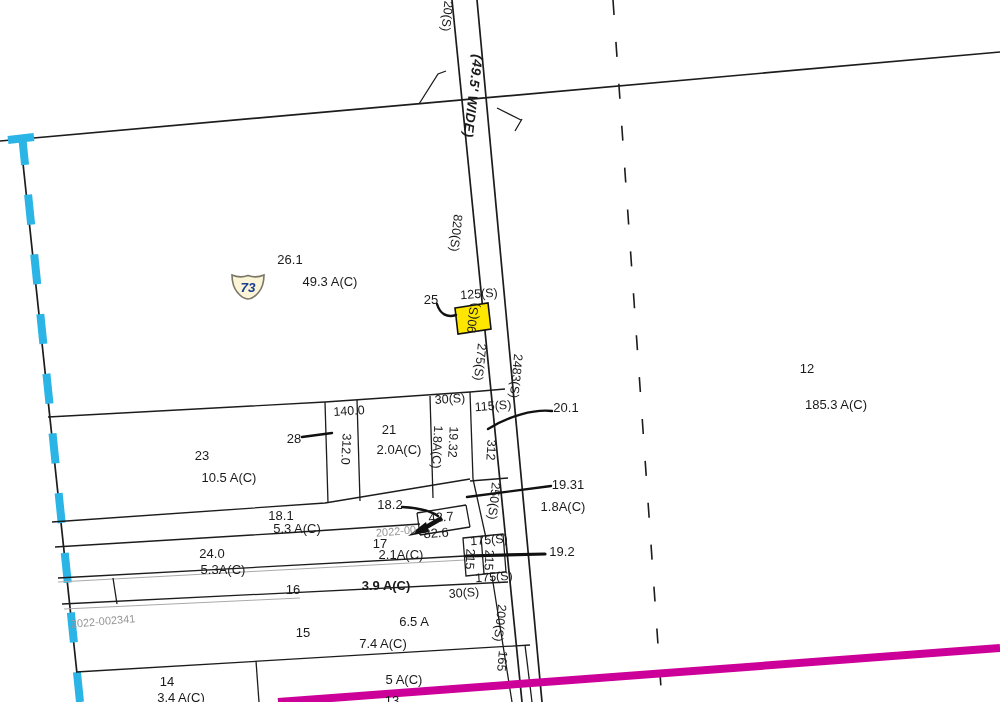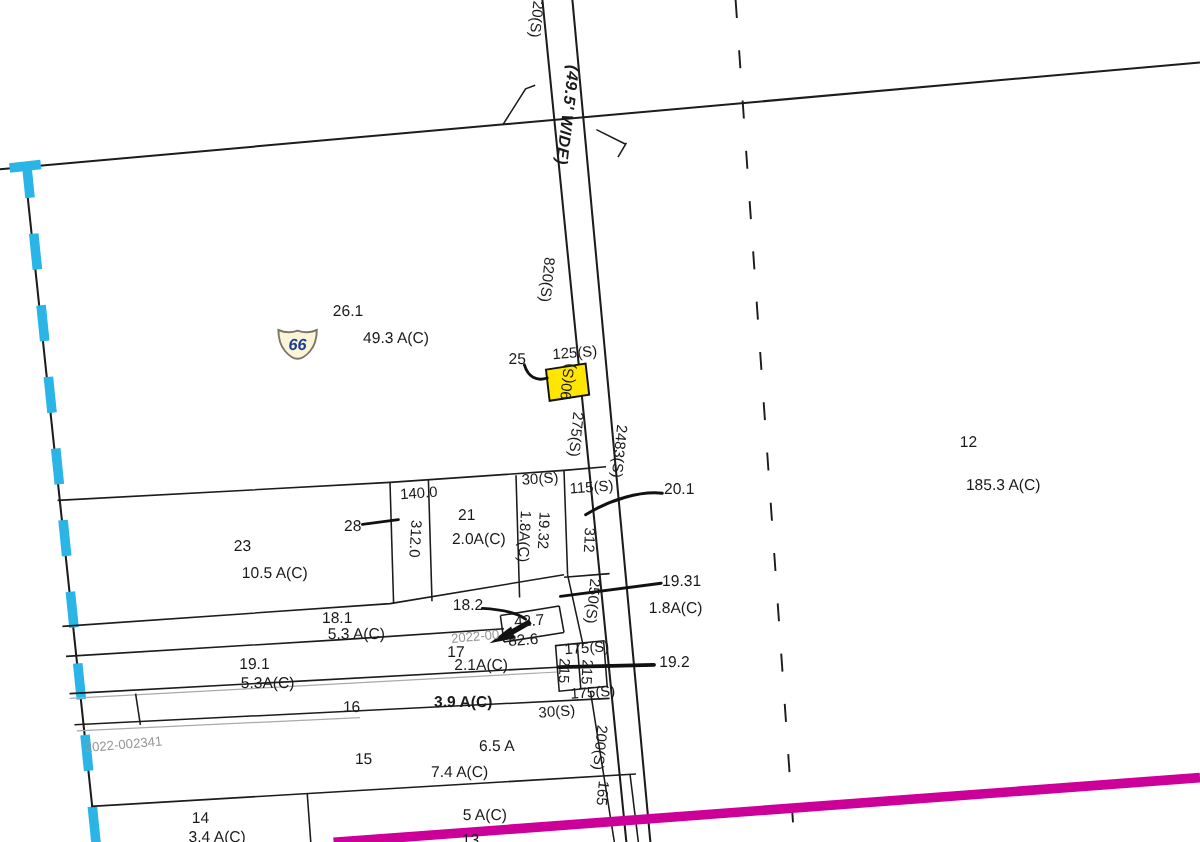--- a/index.html
+++ b/index.html
@@ -88,21 +88,21 @@
       <polygon points="408,536 426,522 429,532" fill="#111"></polygon>
     </g>
 
     <path class="magenta-line" d="M278,702 L1000,648"></path>
   </svg>
 
   <div id="shield">
     <svg width="38" height="29" viewBox="0 0 38 29">
       <path d="M3,3 Q11,6.5 19,3.5 Q27,6.5 35,3 Q35,14 29.5,20.5 Q24,27 19,27 Q14,27 8.5,20.5 Q3,14 3,3 Z" fill="var(--shield-fill)" stroke="var(--shield-stroke)" stroke-width="1.6"></path>
     </svg>
-    <span class="shield-num">66</span>
+    <span class="shield-num">73</span>
   </div>
 
   <div id="labels">
       <span class="dim" style="left: 447px; top: 16px; --r: 96deg;">20(S)</span>
       <span class="roadname" style="left: 473px; top: 96px; --r: 97deg;">(49.5' WIDE)</span>
       <span class="dim" style="left: 456px; top: 233px; --r: 96deg;">820(S)</span>
       <span class="num" style="left: 290px; top: 259px; --r: 0deg;">26.1</span>
       <span class="num" style="left: 306px; top: 281px; margin-left: 24px; --r: 0deg;">49.3 A(C)</span>
       <span class="num" style="left: 431px; top: 299px; --r: 0deg;">25</span>
       <span class="dim" style="left: 479px; top: 294px; --r: -4deg;">125(S)</span>
@@ -129,21 +129,21 @@
       <span class="num" style="left: 563px; top: 506px; --r: 0deg;">1.8A(C)</span>
       <span class="num" style="left: 390px; top: 504px; --r: 0deg;">18.2</span>
       <span class="num" style="left: 281px; top: 515px; --r: 0deg;">18.1</span>
       <span class="num" style="left: 441px; top: 517px; --r: -4deg;">42.7</span>
       <span class="num" style="left: 297px; top: 528px; --r: 0deg;">5.3 A(C)</span>
       <span class="ref" style="left: 396px; top: 531px; --r: -5deg;">2022-00</span>
       <span class="num" style="left: 436px; top: 533px; --r: -4deg;">82.6</span>
       <span class="dim" style="left: 489px; top: 540px; --r: -4deg;">175(S)</span>
       <span class="num" style="left: 380px; top: 543px; --r: 0deg;">17</span>
       <span class="num" style="left: 562px; top: 551px; --r: 0deg;">19.2</span>
-      <span class="num" style="left: 212px; top: 553px; --r: 0deg;">19.1</span>
+      <span class="num" style="left: 212px; top: 553px; --r: 0deg;">24.0</span>
       <span class="num" style="left: 401px; top: 554px; --r: 0deg;">2.1A(C)</span>
       <span class="dim" style="left: 470px; top: 559px; --r: 93deg;">215</span>
       <span class="dim" style="left: 489px; top: 560px; --r: 93deg;">215</span>
       <span class="num" style="left: 223px; top: 569px; --r: 0deg;">5.3A(C)</span>
       <span class="dim" style="left: 494px; top: 577px; --r: -4deg;">175(S)</span>
       <span class="num" style="left: 386px; top: 585px; font-weight: bold; --r: 0deg;">3.9 A(C)</span>
       <span class="num" style="left: 293px; top: 589px; --r: 0deg;">16</span>
       <span class="dim" style="left: 464px; top: 593px; --r: -4deg;">30(S)</span>
       <span class="ref" style="left: 103px; top: 621px; --r: -5deg;">2022-002341</span>
       <span class="num" style="left: 367px; top: 621px; margin-left: 47px; --r: 0deg;">6.5 A</span>

